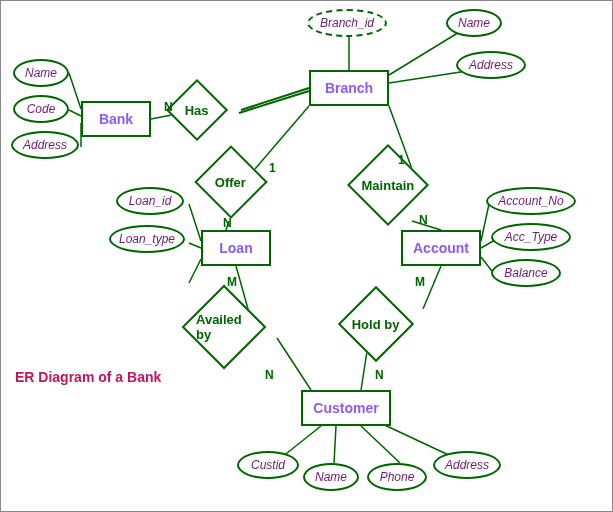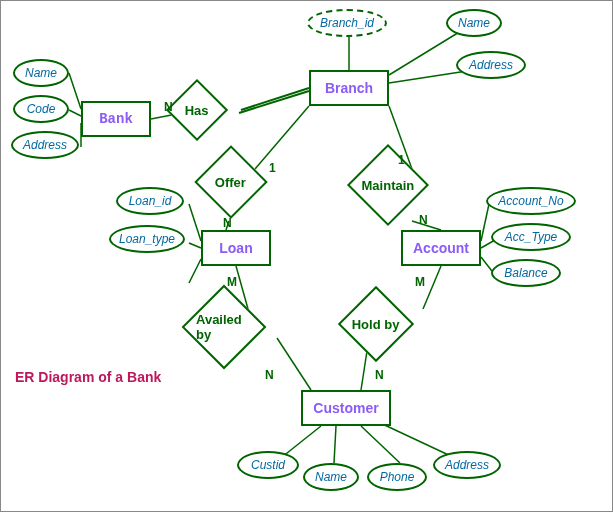--- a/index.html
+++ b/index.html
@@ -26,21 +26,21 @@
       display: flex;
       align-items: center;
       justify-content: center;
       font-size: 14px;
     }
     .attribute {
       position: absolute;
       border: 2px solid #006400;
       border-radius: 50%;
       background: white;
-      color: #0369a1;
+      color: #701a75;
       display: flex;
       align-items: center;
       justify-content: center;
       font-size: 12px;
       font-style: italic;
       text-align: right;
     }
     .attribute.dashed {
       border-style: dashed;
     }
@@ -121,21 +121,21 @@
     <line x1="276" y1="337" x2="310" y2="389" stroke="#006400" stroke-width="1.5"></line>
 
     <line x1="368" y1="337" x2="360" y2="389" stroke="#006400" stroke-width="1.5"></line>
 
     <line x1="320" y1="425" x2="271" y2="464" stroke="#006400" stroke-width="1.5"></line>
     <line x1="335" y1="425" x2="333" y2="462" stroke="#006400" stroke-width="1.5"></line>
     <line x1="360" y1="425" x2="399" y2="462" stroke="#006400" stroke-width="1.5"></line>
     <line x1="375" y1="420" x2="469" y2="464" stroke="#006400" stroke-width="1.5"></line>
   </svg>
 
-  <div class="entity" style="left:80px;top:100px;width:70px;height:36px;font-family:Liberation Mono, monospace;">Bank</div>
+  <div class="entity" style="left:80px;top:100px;width:70px;height:36px;">Bank</div>
   <div class="entity" style="left:308px;top:69px;width:80px;height:36px;">Branch</div>
   <div class="entity" style="left:200px;top:229px;width:70px;height:36px;">Loan</div>
   <div class="entity" style="left:400px;top:229px;width:80px;height:36px;">Account</div>
   <div class="entity" style="left:300px;top:389px;width:90px;height:36px;">Customer</div>
 
   <div class="relationship" style="left:174px;top:87px;width:44px;height:44px;">
     <span>Has</span>
   </div>
   <div class="relationship" style="left:204px;top:155px;width:52px;height:52px;">
     <span>Offer</span>

